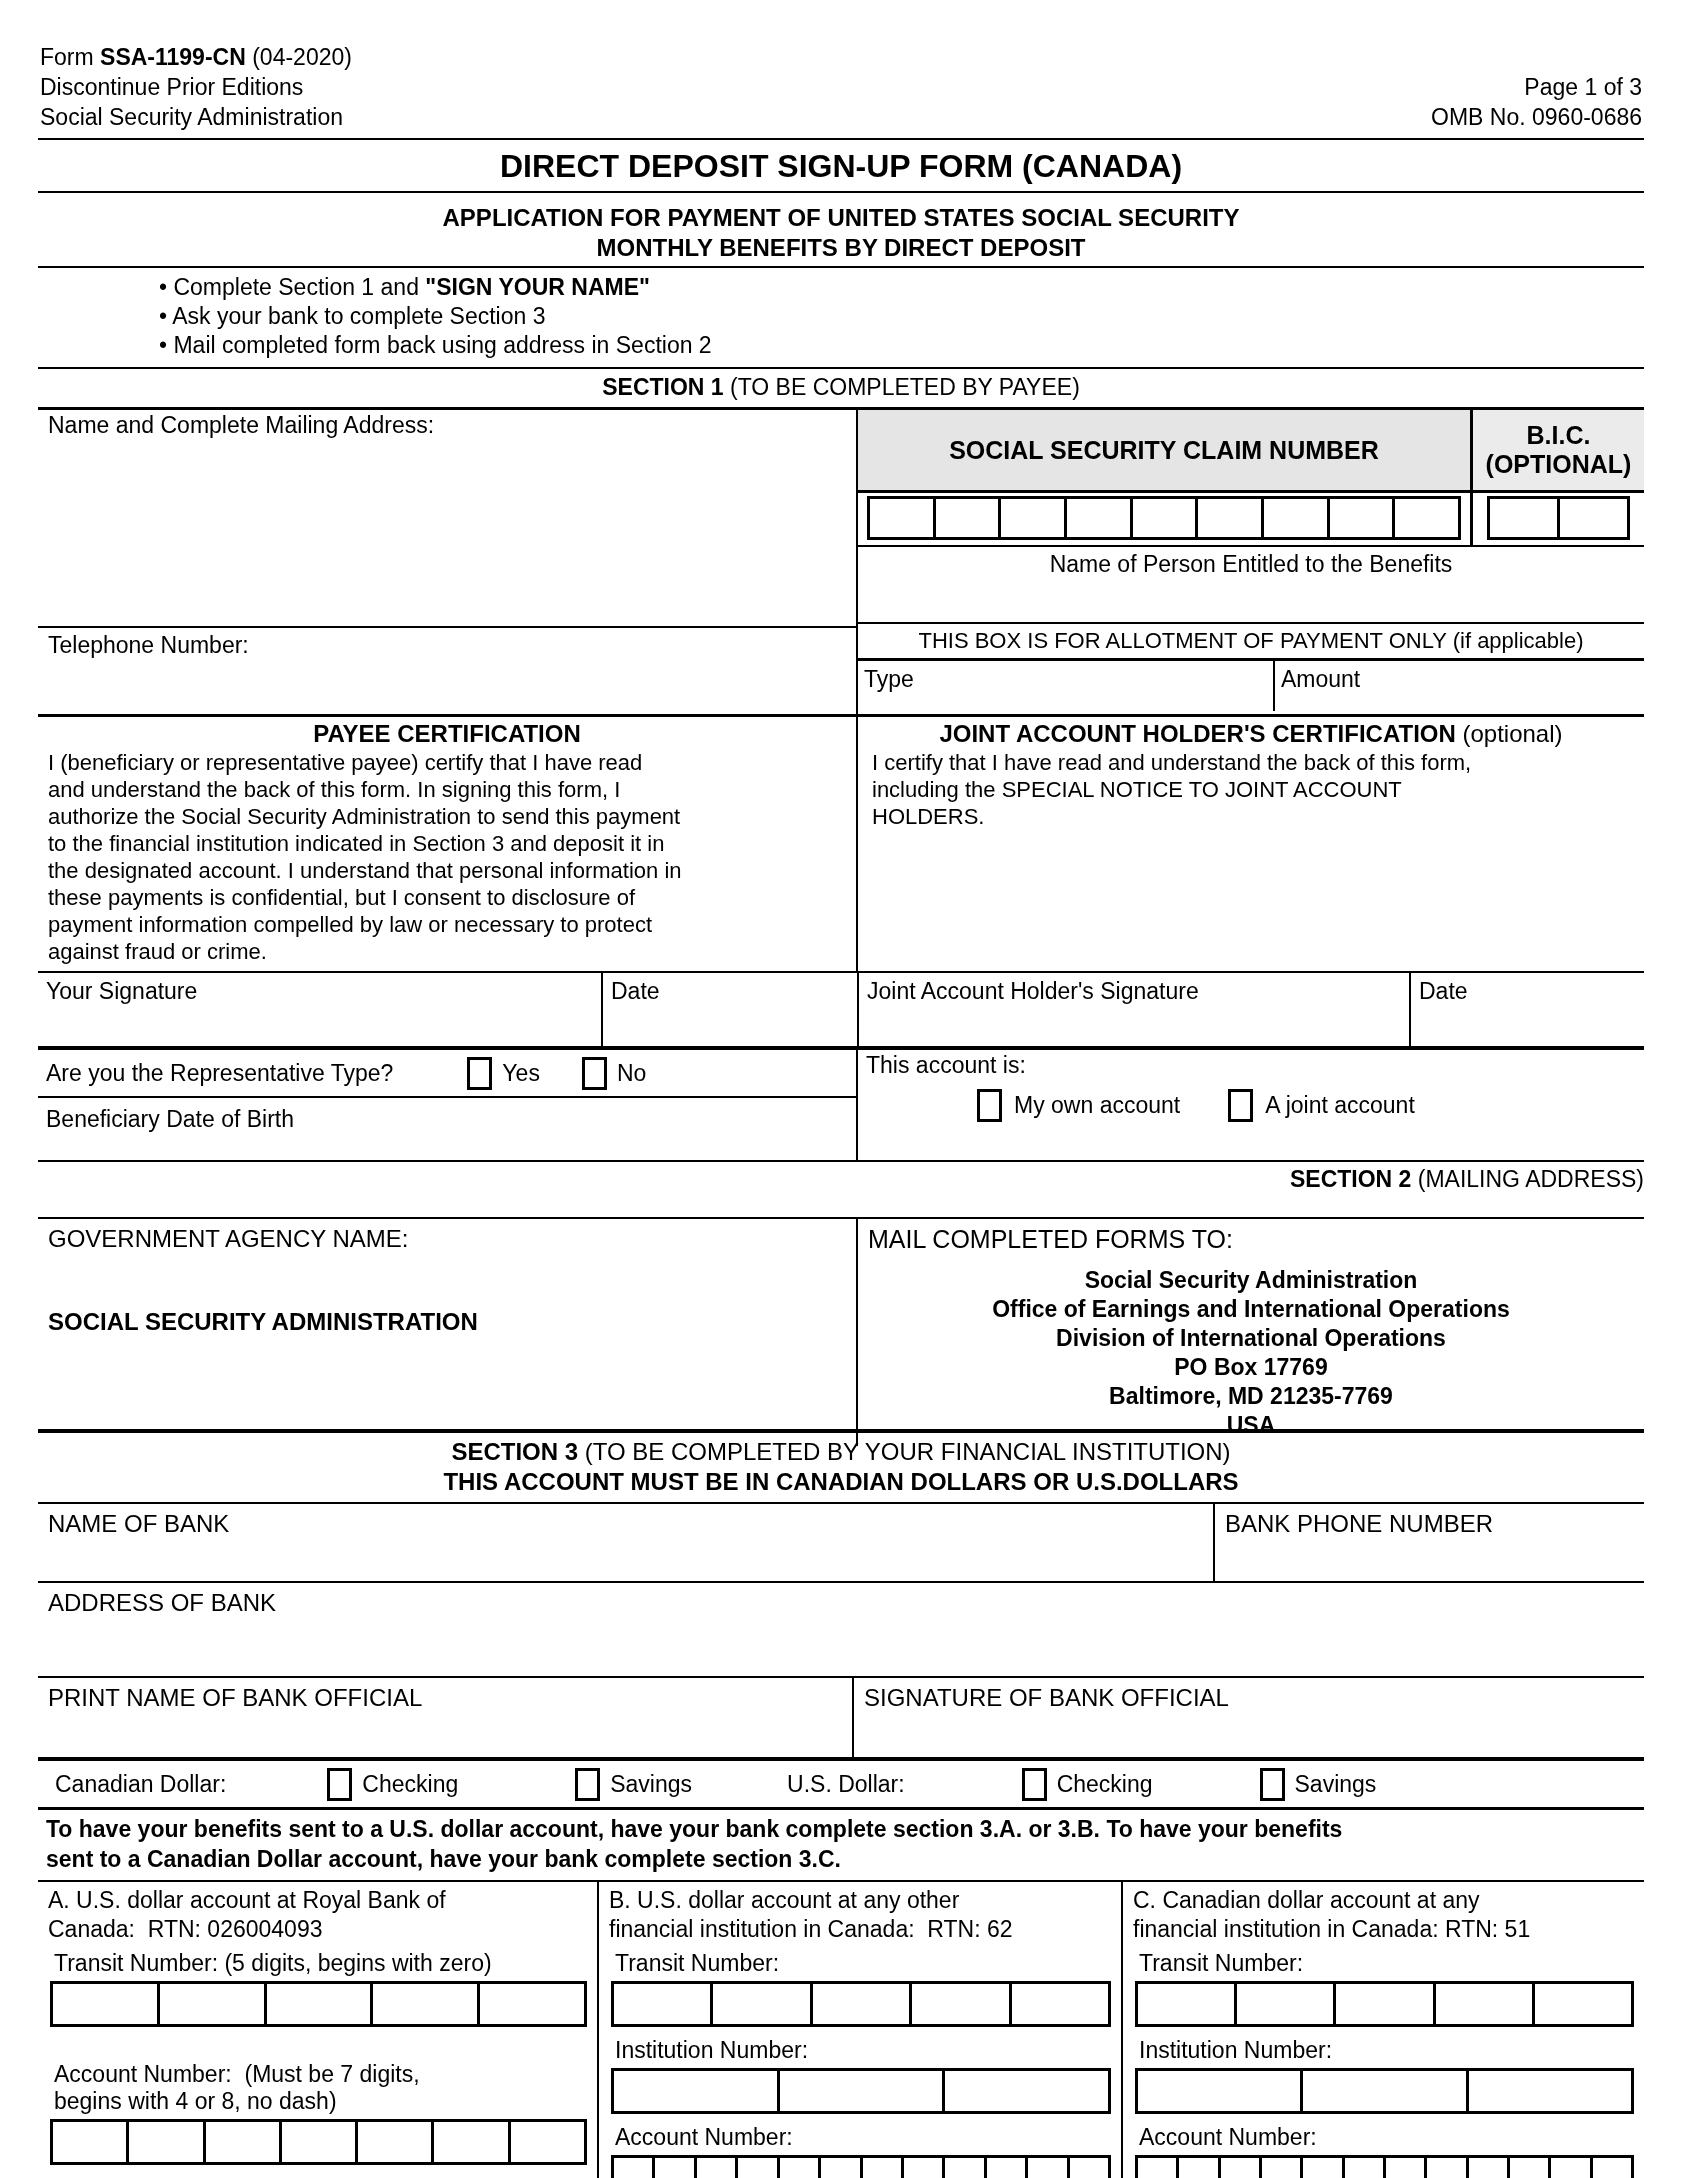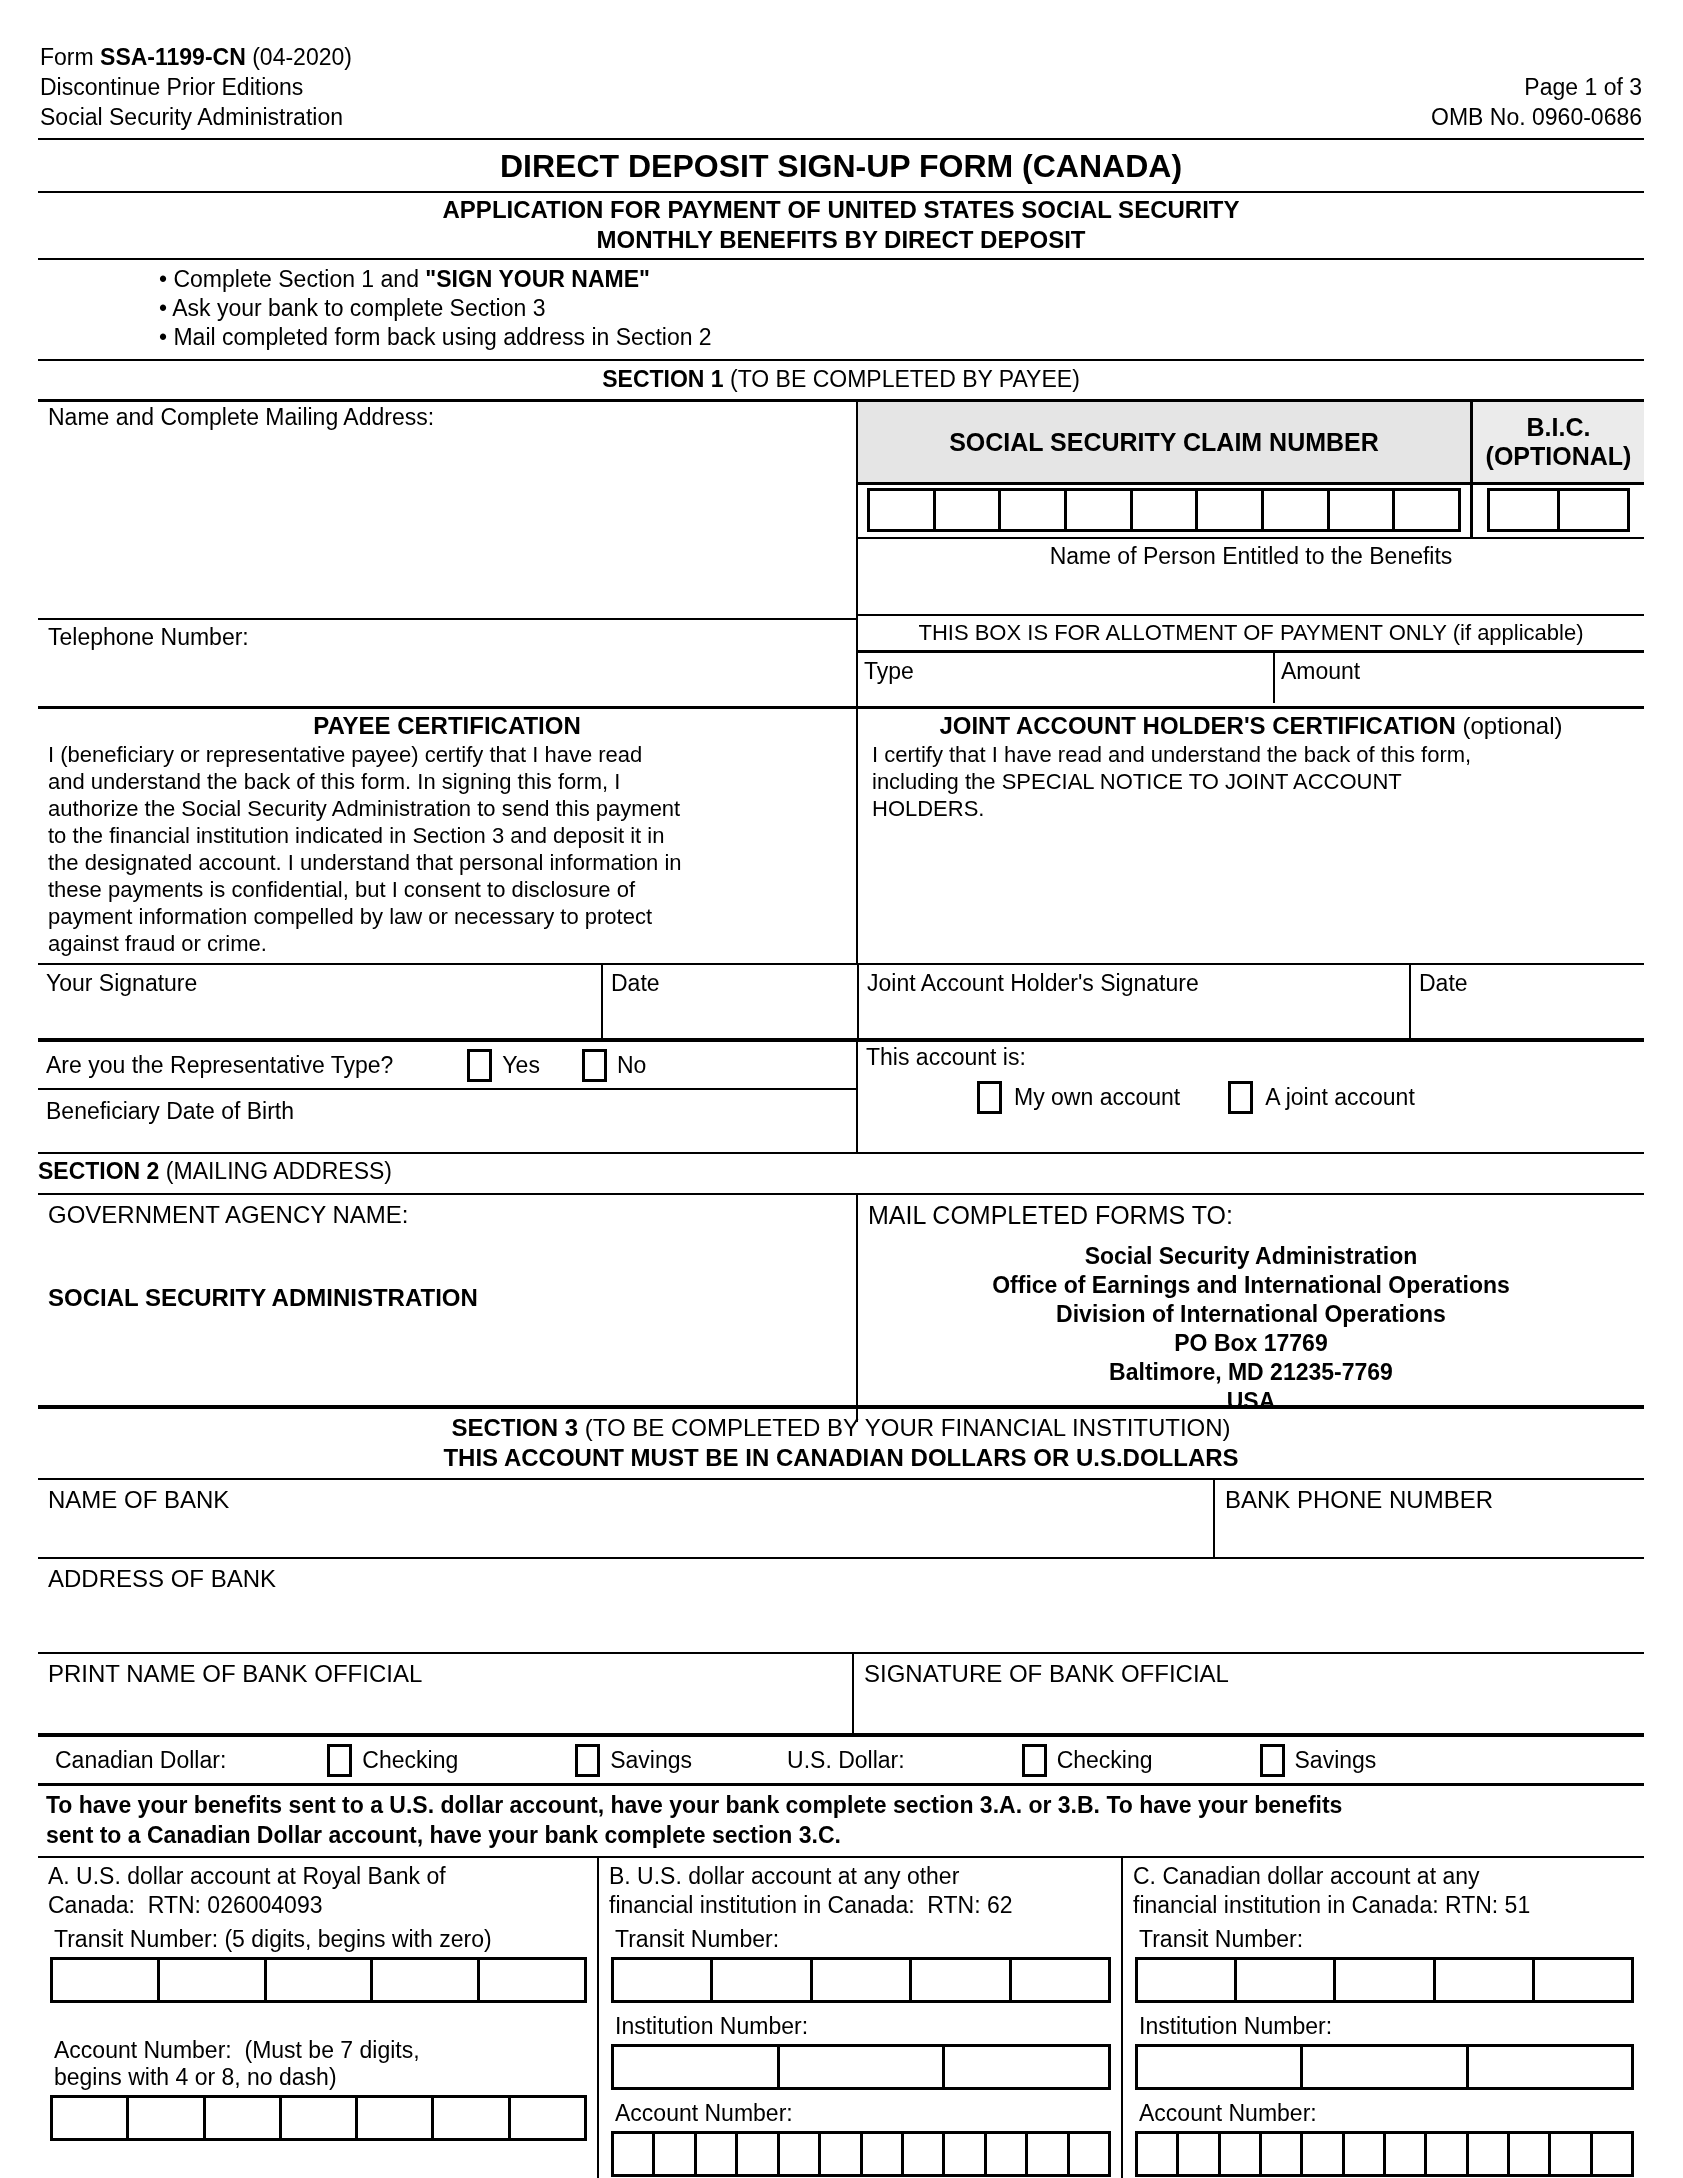--- a/index.html
+++ b/index.html
@@ -8,21 +8,21 @@
   .form{position:absolute;left:38px;top:38px;width:1606px;}
   .b{font-weight:bold;}
   
   .hdr{display:flex;justify-content:space-between;align-items:flex-end;padding:4px 2px 6px 2px;}
   .hdr-left{font-size:23px;line-height:30px;}
   .hdr-right{font-size:23px;line-height:30px;text-align:right;}
   
   .title-row{border-top:2px solid #000;border-bottom:2px solid #000;text-align:center;
              font-weight:bold;font-size:32px;padding:8px 0 6px 0;}
   .subtitle-row{border-bottom:2px solid #000;text-align:center;font-weight:bold;
-                font-size:24px;line-height:30px;padding:2px 0 3px 0;}
+                font-size:24px;line-height:30px;padding:10px 0 3px 0;}
   .bullets{border-bottom:2px solid #000;padding:5px 0 7px 121px;font-size:23px;line-height:29px;}
   .sec-head{text-align:center;font-size:23px;padding:5px 0 6px 0;}
   
   .s1grid{display:grid;grid-template-columns:820px 1fr;}
   .s1left{border-right:2px solid #000;}
   .s1-name{height:212px;padding:2px 10px;font-size:23px;}
   .s1-phone{border-top:2px solid #000;height:78px;padding:4px 10px;font-size:23px;}
   .claimhdr{display:grid;grid-template-columns:1fr 174px;border-bottom:3px solid #000;}
   .claimhdr-l{display:flex;align-items:center;justify-content:center;font-weight:bold;
               font-size:25px;height:80px;}
@@ -55,21 +55,21 @@
   .qgrid{display:grid;grid-template-columns:820px 1fr;border-bottom:2px solid #000;}
   .qleft{border-right:2px solid #000;}
   .qrow1{border-bottom:2px solid #000;height:46px;display:flex;align-items:center;
          padding:0 8px;font-size:23px;}
   .qrow2{height:46px;padding:8px 8px;font-size:23px;}
   .qright{font-size:23px;padding:2px 8px;}
   .acctline{margin-top:10px;padding-left:111px;display:flex;align-items:center;}
   .ckb{display:inline-block;width:25px;height:33px;border:3px solid #000;background:#fff;
        box-sizing:border-box;vertical-align:middle;flex:0 0 auto;}
   
-  .sec2-head{border-bottom:2px solid #000;text-align:left;font-size:23px;padding:4px 0 8px 0;}
+  .sec2-head{border-bottom:2px solid #000;text-align:right;font-size:23px;padding:4px 0 24px 0;}
   .s2grid{display:grid;grid-template-columns:820px 1fr;height:210px;}
   .s2left{border-right:2px solid #000;padding:6px 10px;font-size:24px;}
   .s2agency{font-weight:bold;font-size:24px;margin-top:55px;}
   .s2right{padding:6px 10px;font-size:25px;}
   .s2addr{font-weight:bold;font-size:23px;line-height:29px;text-align:center;margin-top:12px;}
   
   .sec3-head{border-top:4px solid #000;border-bottom:2px solid #000;text-align:center;
              font-size:24px;line-height:30px;padding:4px 0 5px 0;}
   .bankrow{display:grid;grid-template-columns:1175px 1fr;border-bottom:2px solid #000;
            height:77px;font-size:24px;}

